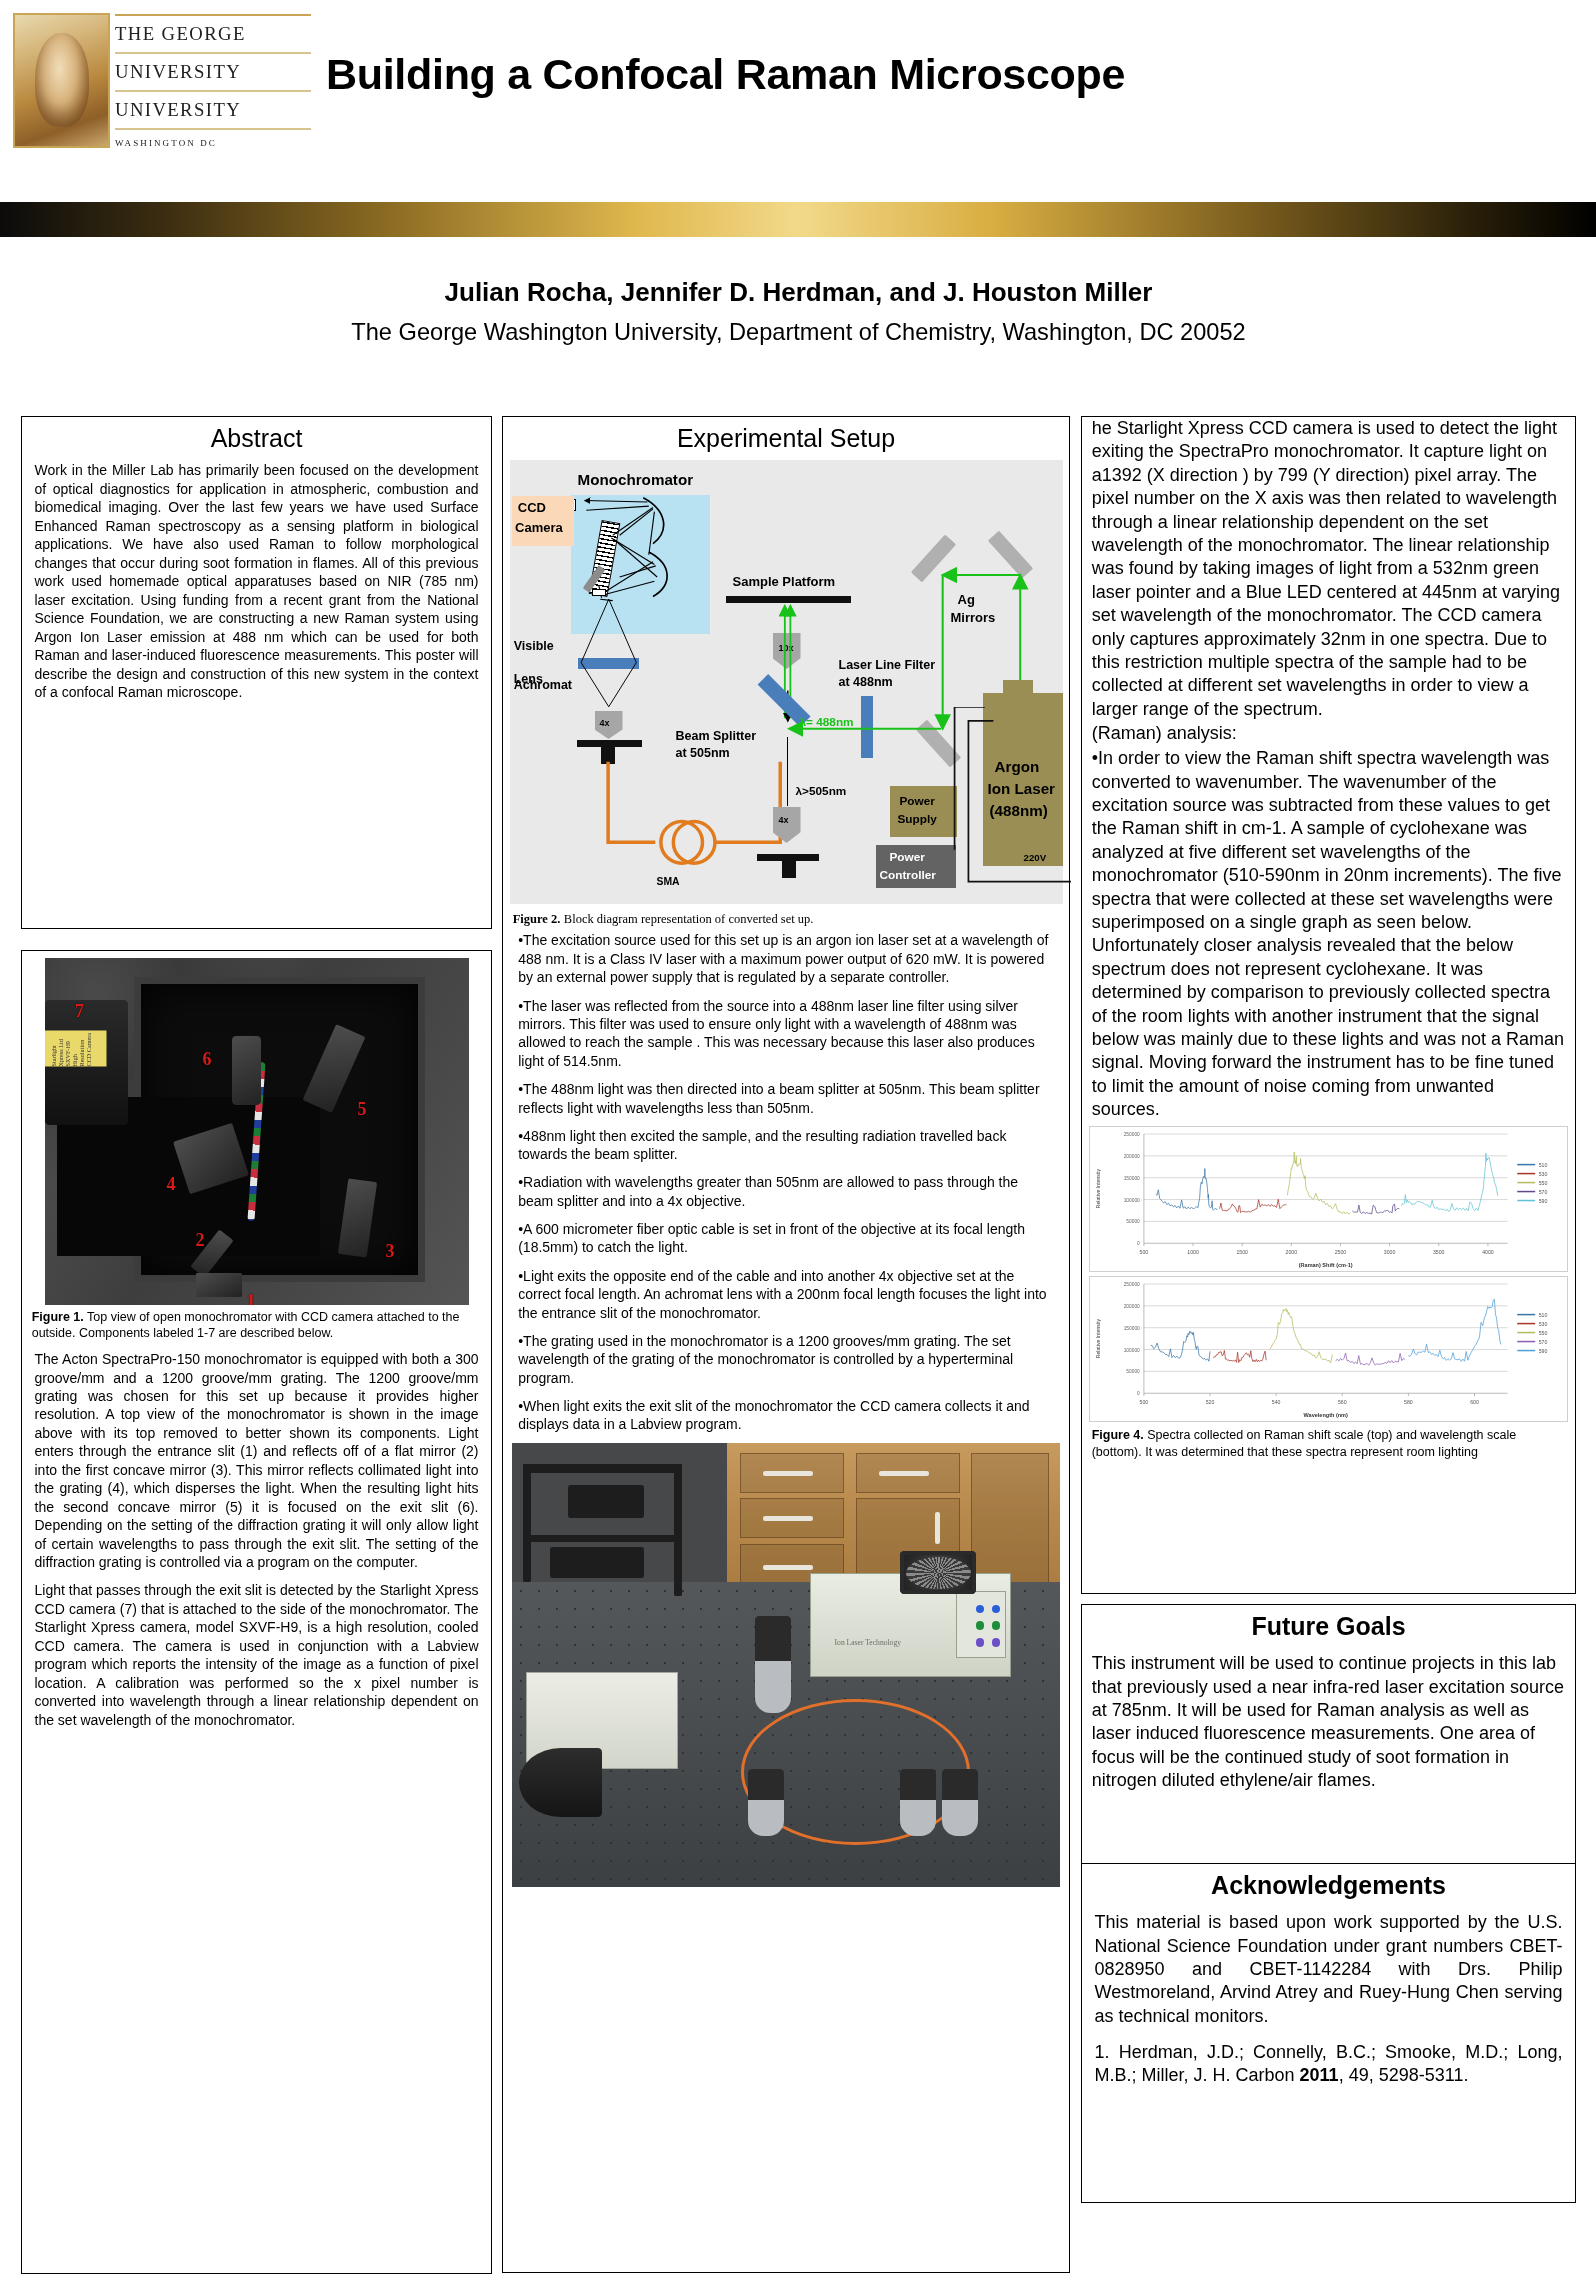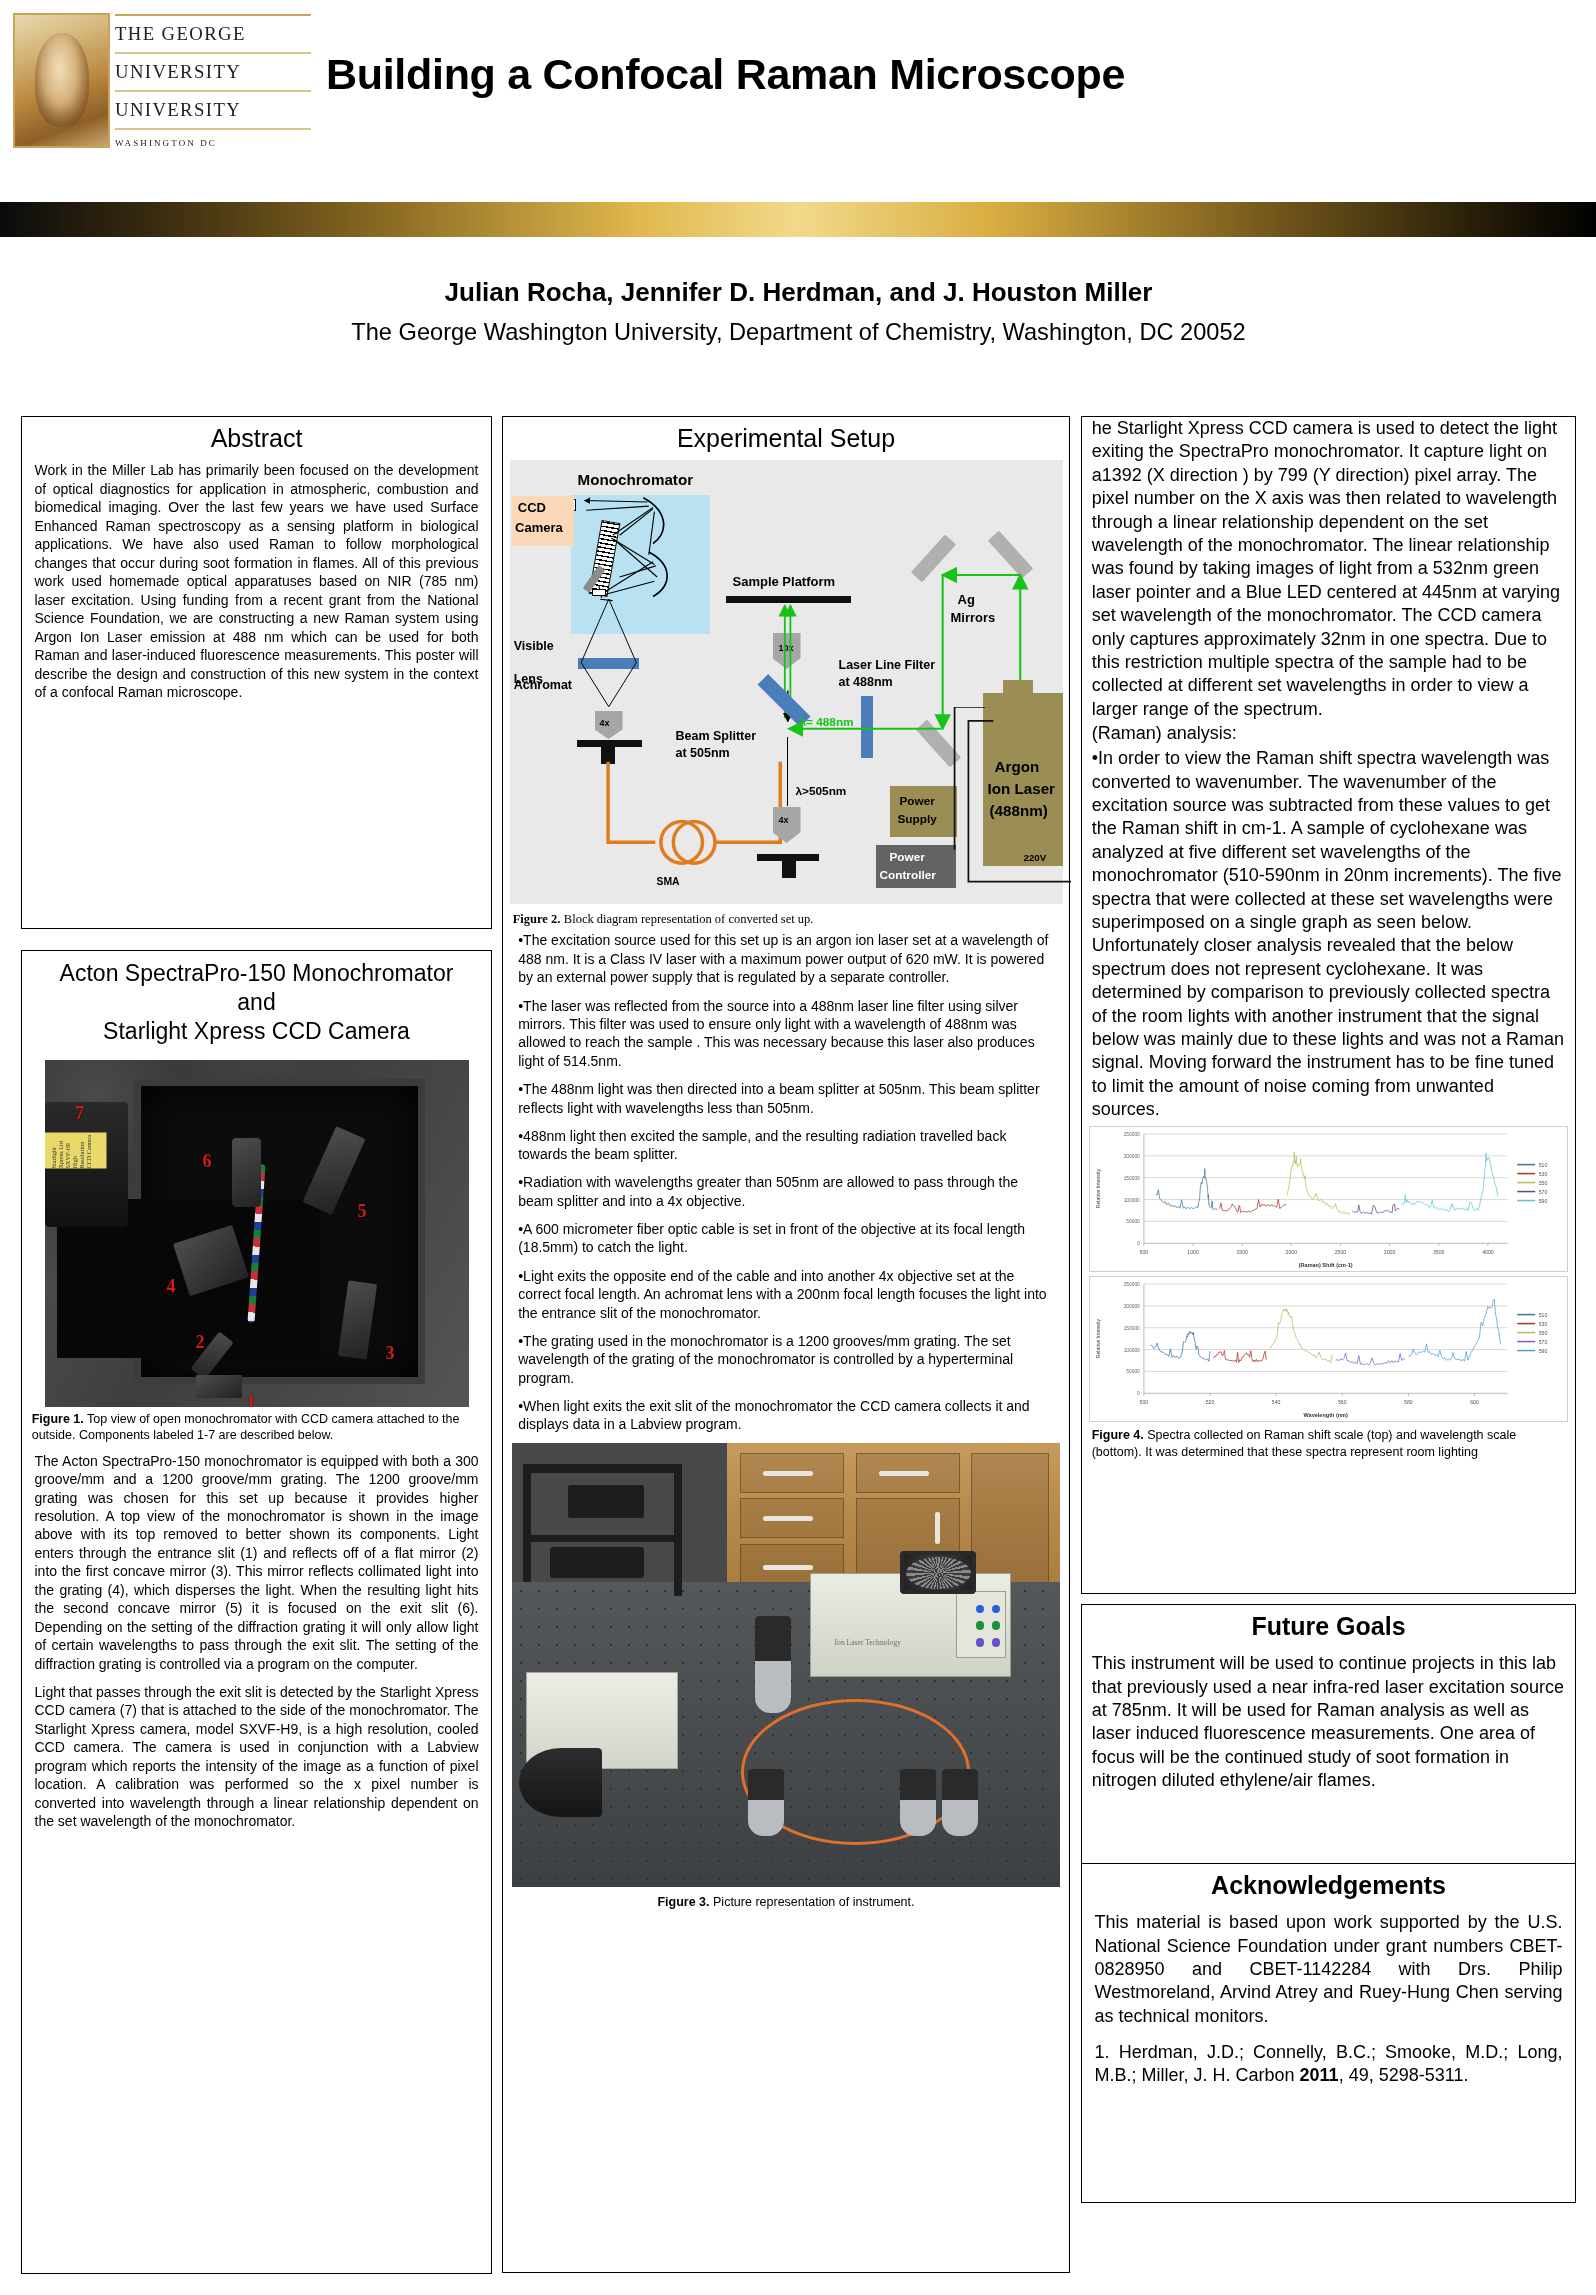--- a/index.html
+++ b/index.html
@@ -175,25 +175,20 @@
 <div class="gold-bar"></div>
 <div class="authors">Julian Rocha, Jennifer D. Herdman, and J. Houston Miller</div>
 <div class="affil">The George Washington University, Department of Chemistry, Washington, DC 20052</div>
 
 <div class="panel" id="abstract-panel">
   <div class="panel-title">Abstract</div>
   <div class="body-text" style="padding-top:4.2px;">Work in the Miller Lab has primarily been focused on the development of optical diagnostics for application in atmospheric, combustion and biomedical imaging. Over the last few years we have used Surface Enhanced Raman spectroscopy as a sensing platform in biological applications. We have also used Raman to follow morphological changes that occur during soot formation in flames.  All of this previous work used homemade optical apparatuses based on NIR (785 nm) laser excitation.  Using funding from a recent grant from the National Science Foundation, we are constructing a new Raman system using Argon Ion Laser emission at 488 nm which can be used for both Raman and laser-induced fluorescence measurements.  This poster will describe the design and construction of this new system in the context of a confocal Raman microscope.</div>
 </div>
 
 <div class="panel" id="monochrom-panel">
-  <div class="mono-head">
-    <div>Acton SpectraPro-150 Monochromator</div>
-    <div>and</div>
-    <div>Starlight Xpress CCD Camera</div>
-  </div>
 
   <div class="fig1">
     <div class="fig1-plate"></div>
     <div class="fig1-cavity"></div>
     <div class="fig1-inner"></div>
     <div class="fig1-cam"></div>
     <div class="fig1-cam-lbl">Starlight Xpress Ltd  SXVF-H9  High Resolution CCD Camera</div>
     <div class="fig1-wires"></div>
     <div class="fig1-comp" style="left:135px;top:173px;width:62px;height:55px;transform:rotate(-18deg);"></div>
     <div class="fig1-comp" style="left:187px;top:78px;width:29px;height:69px;border-radius:4.2px;"></div>
@@ -416,24 +411,20 @@
     <div class="f3-fan"></div>
     <div class="f3-psu"></div>
     <div class="f3-cam"></div>
     <div class="f3-fiber"></div>
     <div class="f3-mount" style="left:236px;top:326px;"></div>
     <div class="f3-mount" style="left:388px;top:326px;"></div>
     <div class="f3-mount" style="left:430px;top:326px;"></div>
     <div class="f3-mount" style="left:243px;top:173px;height:97px;"></div>
   </div>
 
-  <div class="cap" style="text-align:center;padding-top:7px;">
-    <b>Figure 3.</b>
-    <span>Picture representation of instrument.</span>
-  </div>
 </div>
 
 <div class="panel" id="data-panel">
   <div class="rt-text">he Starlight Xpress CCD camera is used to detect the light  exiting the SpectraPro monochromator.  It capture light on a1392 (X direction ) by 799 (Y direction) pixel array. The pixel number on the X axis was then related to wavelength through a linear relationship dependent on the set wavelength of the monochromator.  The linear relationship was found by taking images of light from a 532nm green laser pointer and a Blue LED centered at 445nm at varying set wavelength of the monochromator.  The CCD camera only captures approximately 32nm in one spectra.  Due to this restriction multiple spectra of the sample had to be collected at different set wavelengths in order to view a larger range of the spectrum.</div>
   <div class="rt-text" style="margin-top:1.4px;">(Raman) analysis:</div>
   <div class="rt-text" style="margin-top:1.4px;">•In order to view the Raman shift spectra wavelength was converted to wavenumber.  The wavenumber of the excitation source was subtracted from these values to get the Raman shift in cm-1.  A sample of cyclohexane was analyzed at five different set wavelengths of the monochromator (510-590nm in 20nm increments). The five spectra that were collected at these set wavelengths were superimposed on a single graph as seen below.  Unfortunately closer analysis revealed that the below spectrum does not represent cyclohexane.  It was determined by comparison to previously collected spectra of the room lights with another instrument that the signal below was mainly due to these lights and was not a Raman signal.  Moving forward the instrument has to be fine tuned to limit the amount of noise coming from unwanted sources.</div>
 
   <div class="chartbox" id="chart0" style="height:146px;">
       <svg class="chart-svg" viewBox="0 0 690 208">
         <line x1="78" y1="136.4" x2="604" y2="136.4" stroke="#c8c8c8" stroke-width="1"></line>

